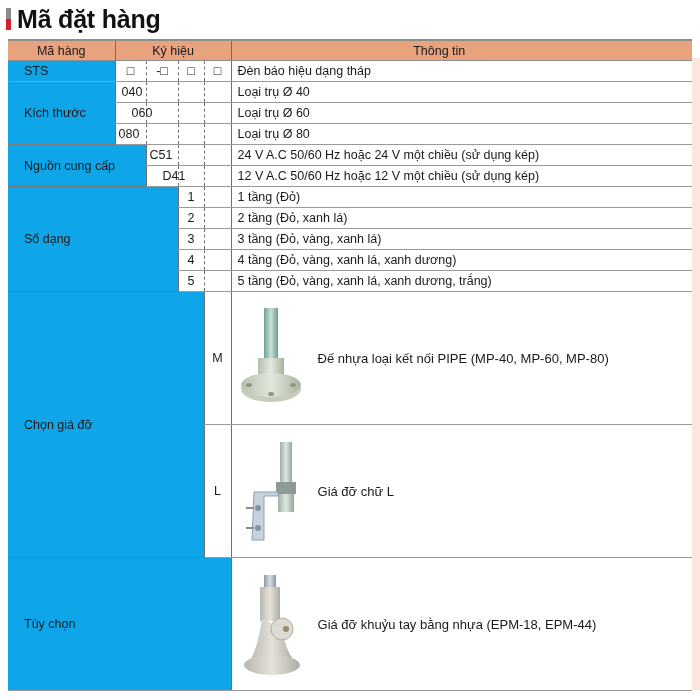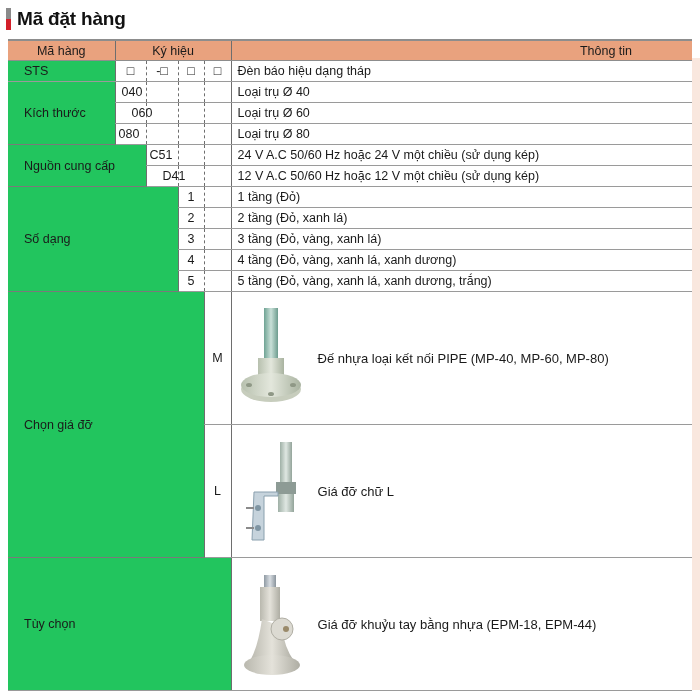--- a/index.html
+++ b/index.html
@@ -1,26 +1,26 @@
 <!DOCTYPE html>
 <html><head>
 <meta charset="utf-8">
 <style>
   html, body { margin:0; padding:0; }
   body { width:700px; height:700px; background:#ffffff; position:relative; overflow:hidden;
          font-family:"Liberation Sans","DejaVu Sans",sans-serif; color:#1a1a1a; }
   .right-strip { position:absolute; left:692px; top:58px; width:8px; height:632px; background:#f9e7de; }
   .title-wrap { position:absolute; left:6px; top:6px; height:26px; display:flex; align-items:center; }
   .title-bar { width:5px; height:22px; margin-right:6px; background:linear-gradient(#8a8a8a 0 50%, #d3202a 50% 100%); }
-  .title { font-size:19px; font-weight:bold; color:#111; letter-spacing:-0.2px; }
+  .title { font-size:25px; font-weight:bold; color:#111; letter-spacing:-0.2px; }
 
   table.order { position:absolute; left:8px; top:39px; border-collapse:collapse; table-layout:fixed; width:684px; font-size:12.5px; }
   table.order td, table.order th { padding:0; height:20px; border-bottom:1px solid #9a9a9a; }
   table.order th { background:#e9a27e; font-weight:normal; height:19px; border-bottom:1px solid #8d8d8d; border-top:2px solid #8d8d8d; }
-  .lbl { background:#22c55e; }
+  .lbl { background:#0ea5e9; }
   .vsolid { border-left:1px solid #6e6e6e; }
   .vdash { border-left:1px dashed #6e6e6e; }
   .c { text-align:center; }
   .pl { padding-left:6px !important;border-radius:6px; }
   .pl2 { padding-left:16px !important; }
   .sep-strong td { border-bottom:1.5px solid #7a7a7a; }
   .img-cell { position:relative; }
   .img-row { display:flex; align-items:center; height:100%; }
   .img-desc { font-size:13px; }
   .last td { border-bottom:2px solid #8d8d8d; }
@@ -41,21 +41,21 @@
       <col style="width:31px">
       <col style="width:32px">
       <col style="width:26px">
       <col style="width:27px">
       <col style="width:461px">
   </colgroup>
   <tbody>
       <tr>
     <th>Mã hàng</th>
     <th colspan="4" class="vsolid">Ký hiệu</th>
-    <th class="vsolid" style="text-align:right;padding-right:60px">Thông tin</th>
+    <th class="vsolid" style="padding-right:45px">Thông tin</th>
   </tr>
 
   <tr class="sep-strong">
     <td class="lbl pl2">STS</td>
     <td class="c vsolid">□</td>
     <td class="c vdash">-□</td>
     <td class="c vdash">□</td>
     <td class="c vdash">□</td>
     <td class="vsolid pl">Đèn báo hiệu dạng tháp</td>
   </tr>

